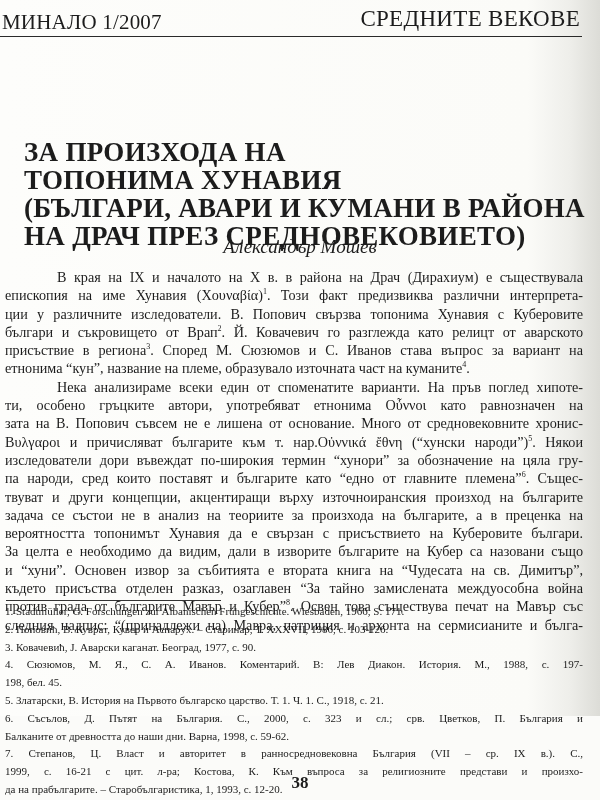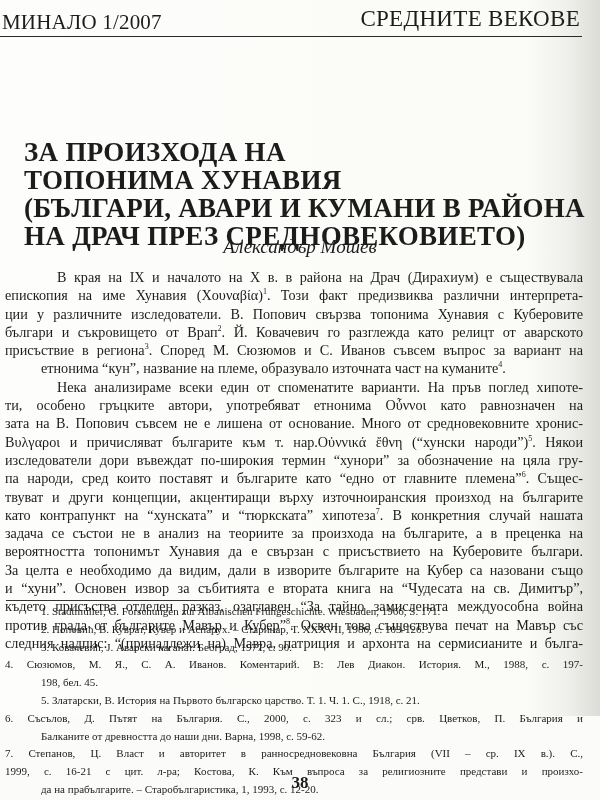--- a/index.html
+++ b/index.html
@@ -73,21 +73,21 @@
       font-size: 14.2px;
       line-height: 18.3px;
     }
     .line {
       white-space: nowrap;
       text-align: justify;
       text-align-last: justify;
       overflow: hidden;
     }
     .line.indent { padding-left: 52px; }
-    .line.last { text-align-last: left; margin-left: 36px; }
+    .line.last { text-align-last: left; }
     sup { font-size: 8px; line-height: 0; vertical-align: super; }
     .rule {
       position: absolute;
       top: 600px;
       left: 6px;
       width: 215px;
       height: 0;
       border-top: 1.2px solid #333;
     }
     .notes {
@@ -125,30 +125,29 @@
     <div>НА ДРАЧ ПРЕЗ СРЕДНОВЕКОВИЕТО)</div>
   </div>
 
   <div class="author">Александър Мошев</div>
 
   <div class="body-text" id="body-text">
       <div class="line indent"><span>В края на IX и началото на X в. в района на Драч (Дирахиум) е съществувала</span></div>
       <div class="line"><span>епископия на име Хунавия (Χουναβία)</span><sup>1</sup><span>. Този факт предизвиква различни интерпрета-</span></div>
       <div class="line"><span>ции у различните изследователи. В. Попович свързва топонима Хунавия с Куберовите</span></div>
       <div class="line"><span>българи и съкровището от Врап</span><sup>2</sup><span>. Й. Ковачевич го разглежда като релицт от аварското</span></div>
-      <div class="line"><span>присъствие в региона</span><sup>3</sup><span>. Според  М. Сюзюмов и С. Иванов съвсем въпрос за вариант на</span></div>
+      <div class="line"><span>присъствие в региона</span><sup>3</sup><span>. Според  М. Сюзюмов и С. Иванов става въпрос за вариант на</span></div>
       <div class="line last"><span>етнонима “кун”, название на племе, образувало източната част на куманите</span><sup>4</sup><span>.</span></div>
       <div class="line indent"><span>Нека анализираме всеки един от споменатите варианти. На пръв поглед хипоте-</span></div>
       <div class="line"><span>ти, особено гръцките автори, употребяват етнонима Οὖννοι като равнозначен на</span></div>
       <div class="line"><span>зата на В. Попович съвсем не е лишена от основание. Много от средновековните хронис-</span></div>
       <div class="line"><span>Βυλγαροι и причисляват българите към т. нар.Οὐννικά ἔθνη (“хунски народи”)</span><sup>5</sup><span>. Някои</span></div>
       <div class="line"><span>изследователи дори въвеждат по-широкия термин “хунори” за обозначение на цяла гру-</span></div>
       <div class="line"><span>па народи, сред които поставят и българите като “едно от главните племена”</span><sup>6</sup><span>. Същес-</span></div>
       <div class="line"><span>твуват и други концепции, акцентиращи върху източноиранския произход на българите</span></div>
-      <div class="line"><span>като контрапункт на “хунската” и “тюркската” хипотеза</span><sup>7</sup><span>. В конкретния случай нашата</span></div>
       <div class="line"><span>задача се състои не в анализ на теориите за произхода на българите, а в преценка на</span></div>
       <div class="line"><span>вероятността топонимът Хунавия да е свързан с присъствието на Куберовите българи.</span></div>
       <div class="line"><span>За целта е необходимо да  видим, дали в изворите българите на Кубер са назовани също</span></div>
       <div class="line"><span>и “хуни”. Основен извор за събитията е втората книга на “Чудесата на св. Димитър”,</span></div>
       <div class="line"><span>където присъства отделен разказ, озаглавен “За тайно замислената междуособна война</span></div>
       <div class="line"><span>против града от българите Мавър и Кубер”</span><sup>8</sup><span>. Освен това съществува печат на Мавър със</span></div>
       <div class="line"><span>следния надпис: “(принадлежи на) Мавра, патриция и архонта на сермисианите и бълга-</span></div>
     </div>
 
   <div class="rule"></div>

